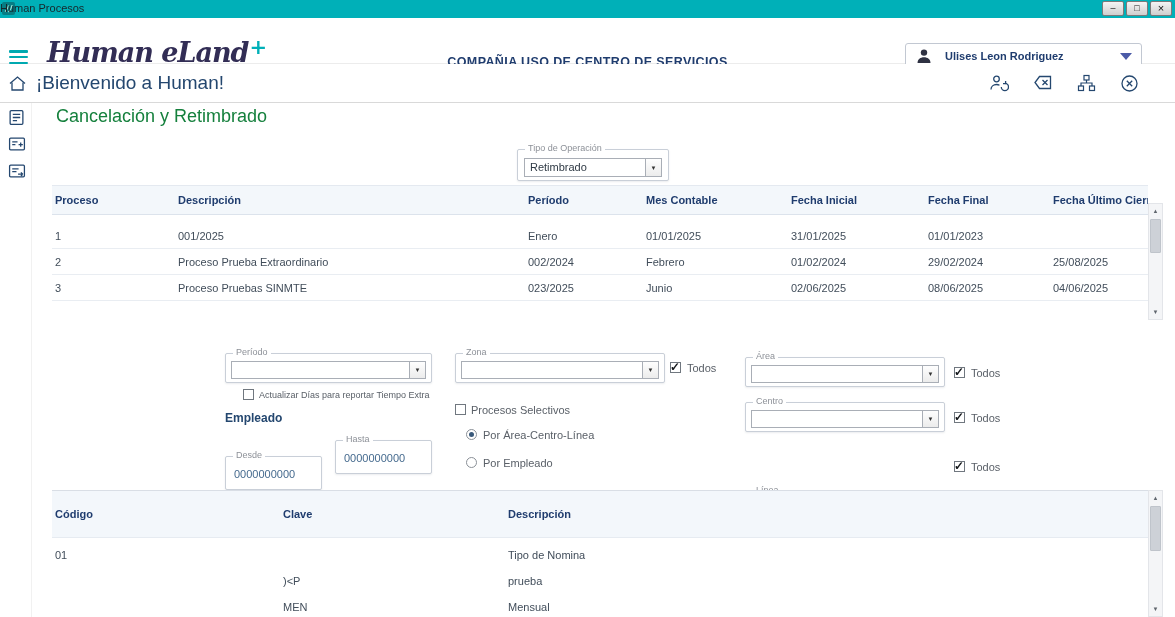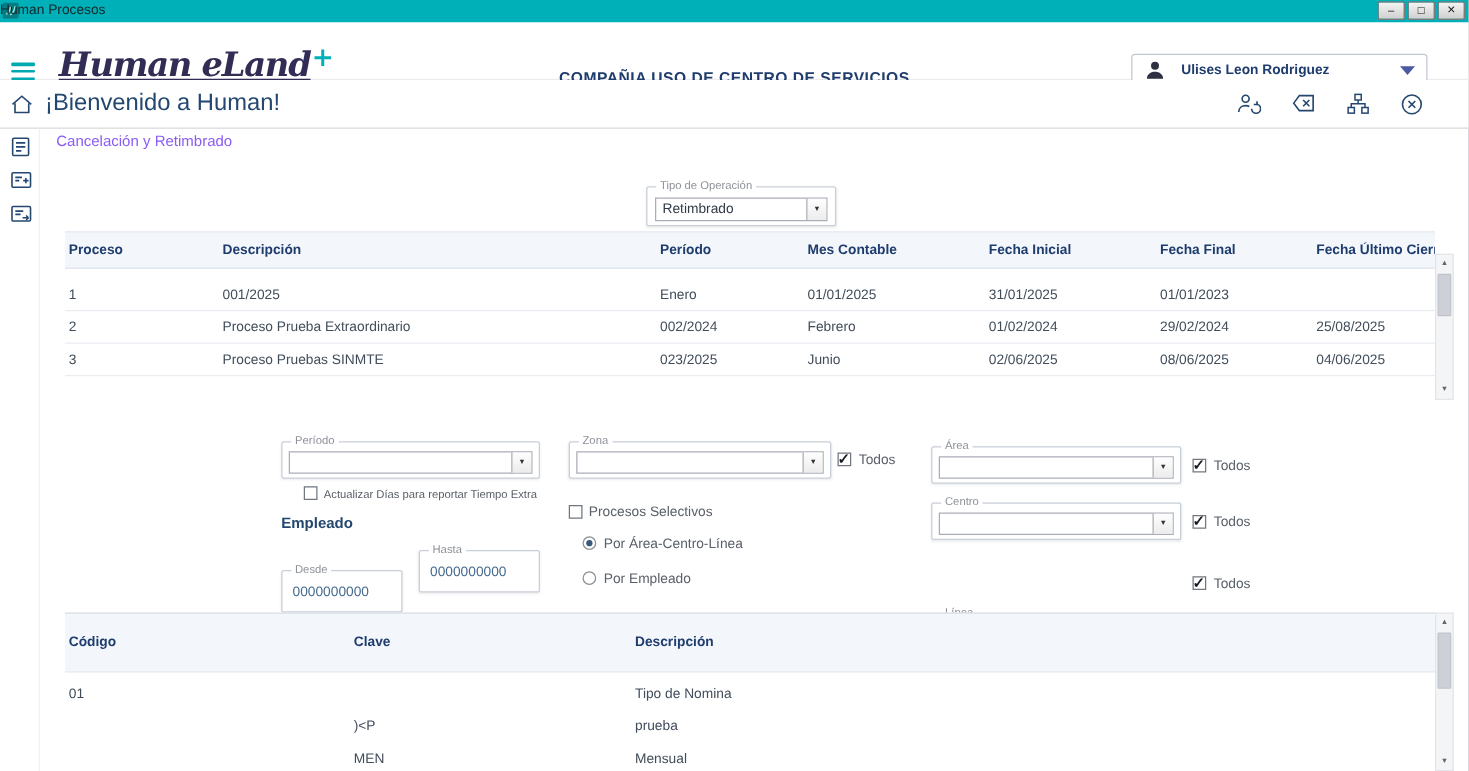--- a/index.html
+++ b/index.html
@@ -12,39 +12,39 @@
   .app-icon { position:absolute; left:2px; top:2px; width:13px; height:13px; }
   .titlebar-title { position:absolute; left:0; right:0; top:2px; text-align:left; font-size:11px; color:#16262b; }
   .win-btns { position:absolute; right:3px; top:1px; display:flex; gap:2px; }
   .win-btn { width:22px; height:15px; background:linear-gradient(#f4f4f4,#cfcfcf); border:1px solid #7a7a7a; border-radius:2px; font-size:9px; line-height:13px; text-align:center; color:#111; }
   .win-btn.close { font-size:11px; line-height:12px; }
 
   
   .header { position:absolute; left:0; top:18px; width:1175px; height:46px; background:#fff; border-bottom:1px solid #ececec; }
   .hamburger { position:absolute; left:9px; top:32px; width:20px; cursor:pointer; }
   .hamburger span { display:block; width:19px; height:2.5px; background:#00a9b0; border-radius:1px; margin-bottom:3.4px; }
-  .logo { position:absolute; left:47px; top:19px; font-family:"DejaVu Serif", serif; font-style:italic; font-weight:bold; font-size:27px; color:#322d55; letter-spacing:-1px; white-space:nowrap;text-decoration:underline; }
+  .logo { position:absolute; left:47px; top:19px; font-family:"DejaVu Serif", serif; font-style:italic; font-weight:bold; font-size:27px; color:#322d55; letter-spacing:-1px; white-space:nowrap; }
   .logo-plus { display:inline-block; font-style:normal; color:#00b0b8; font-size:21px; transform:translateY(-8px); margin-left:1px; }
   .company { position:absolute; left:0; right:0; top:37px; text-align:center; font-size:12.5px; font-weight:bold; color:#1f3c6e; letter-spacing:.4px; }
   .user-box { position:absolute; right:33px; top:25px; width:237px; height:26px; border:1px solid #c2c8d2; border-radius:3px; background:#fff; display:flex; align-items:center; padding:0 9px; }
   .user-name { flex:1; margin-left:12px; font-size:11px; font-weight:bold; color:#1f3c6e; white-space:nowrap; overflow:hidden; }
   .user-caret { width:0; height:0; border-left:6px solid transparent; border-right:6px solid transparent; border-top:7px solid #4b5aa7; }
 
   
   .welcome-bar { position:absolute; left:0; top:64px; width:1175px; height:39px; background:#fff; border-bottom:1px solid #d9d9d9; }
   .home-btn { position:absolute; left:8px; top:11px; cursor:pointer; }
   .welcome-title { position:absolute; left:36px; top:8px; font-size:19px; color:#24476f; }
   .action-icons { position:absolute; right:36px; top:10px; display:flex; gap:24px; }
   .action-icons > div { cursor:pointer; }
 
   
   .side-rail { position:absolute; left:31px; top:103px; bottom:0; width:1px; background:#f1f1f1; }
   .side-icon { position:absolute; left:8px; cursor:pointer; }
 
-  .breadcrumb { position:absolute; left:45px; top:106px; font-size:12px; color:#8b5cf6; cursor:pointer; }
+  .breadcrumb { position:absolute; left:56px; top:106px; font-size:18px; color:#15803d; cursor:pointer; }
 
   
   .fs { position:absolute; border:1px solid #c9cfd8; border-radius:2px; background:#fff; box-shadow:0 1px 2px rgba(110,120,135,.14); }
   .fs-legend { position:absolute; top:-7px; left:7px; background:#fff; padding:0 3px; font-size:9px; color:#8d9198; white-space:nowrap; }
   .sel { position:absolute; border:1px solid #a9aeb6; background:#fff; display:flex; align-items:stretch; }
   .sel-val { flex:1; font-size:11px; color:#2f3a45; padding:2px 5px; white-space:nowrap; overflow:hidden; }
   .sel-btn { width:16px; border-left:1px solid #a9aeb6; background:linear-gradient(#fefefe,#ececec); display:flex; align-items:center; justify-content:center; font-size:6px; color:#333; }
 
   .cb { position:absolute; width:11px; height:11px; border:1px solid #70777f; background:#fff; }
   .cb.checked::after { content:"✓"; position:absolute; left:-1px; top:-3px; font-size:12px; font-weight:bold; color:#14171b; }

